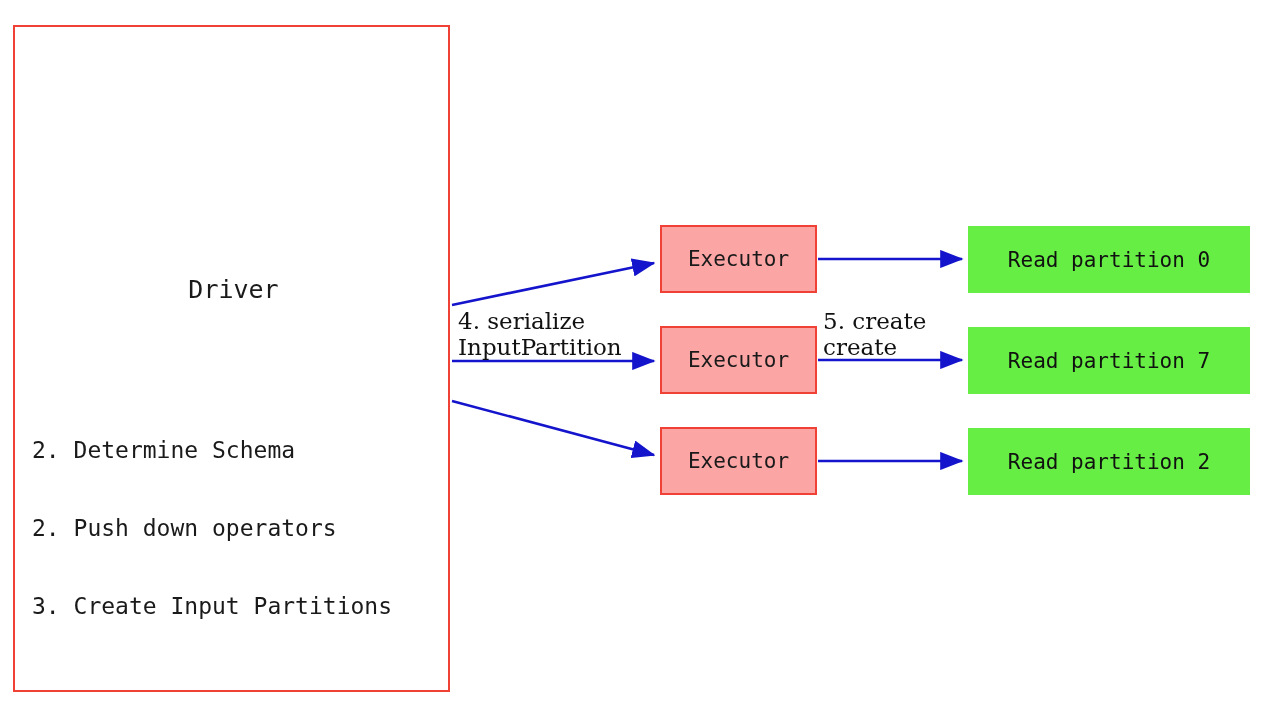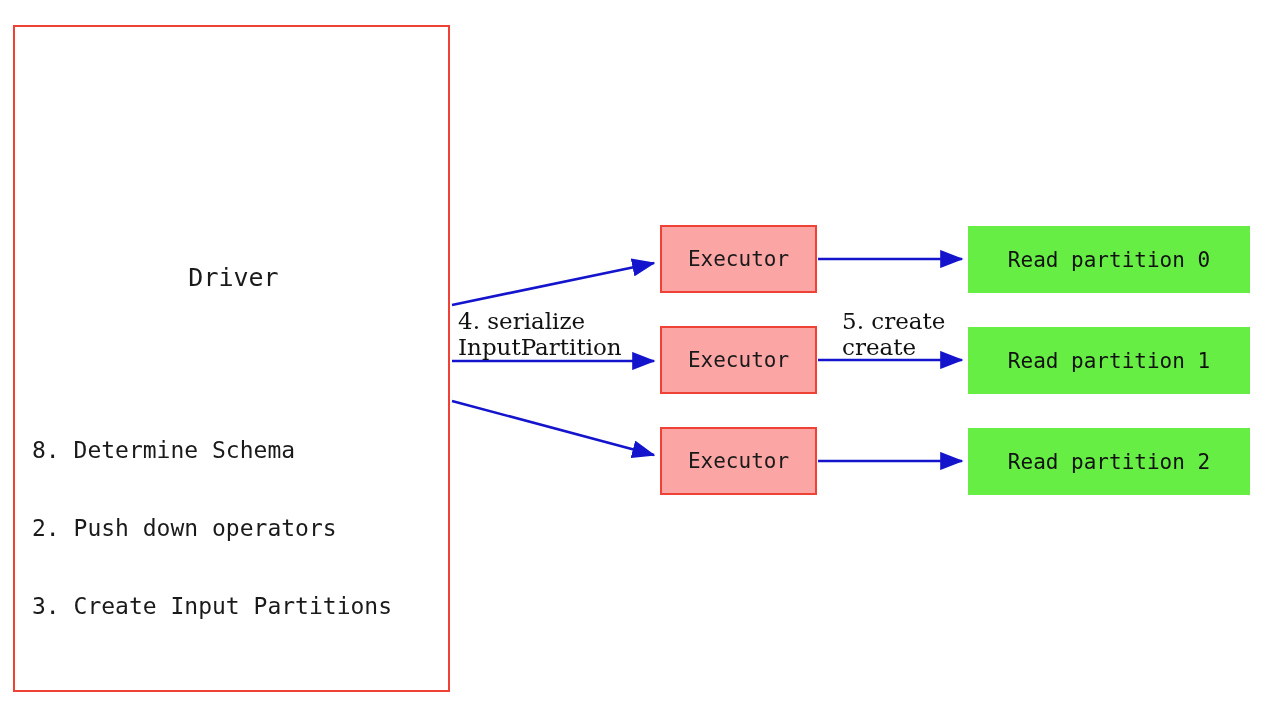--- a/index.html
+++ b/index.html
@@ -23,21 +23,21 @@
     top: 25px;
     width: 437px;
     height: 667px;
     border: 2px solid #ef4136;
     box-sizing: border-box;
     background: #ffffff;
   }
   .driver-title {
     position: absolute;
     left: 0;
-    top: 236px;
+    top: 248px;
     width: 437px;
     text-align: center;
     font-family: "DejaVu Sans Mono", "Liberation Mono", monospace;
     font-size: 25px;
     color: #1a1a1a;
     letter-spacing: 0px;
     white-space: pre;
   }
   .driver-steps {
     position: absolute;
@@ -112,54 +112,54 @@
     color: #111111;
     text-align: left;
     white-space: nowrap;
   }
   .label-serialize {
     left: 458px;
     top: 308px;
     width: 200px;
   }
   .label-create {
-    left: 842px;
+    left: 823px;
     top: 308px;
     width: 140px;
   }
 </style>
 </head>
 <body>
 
 <div id="canvas">
 
   <div class="driver-box">
     <div class="driver-title">Driver</div>
     <div class="driver-steps">
-      <div>8. Determine Schema</div>
+      <div>2. Determine Schema</div>
       <div>2. Push down operators</div>
       <div>3. Create Input Partitions</div>
     </div>
   </div>
 
   <div class="exec-box exec-1">
     <span class="exec-label">Executor</span>
   </div>
   <div class="exec-box exec-2">
     <span class="exec-label">Executor</span>
   </div>
   <div class="exec-box exec-3">
     <span class="exec-label">Executor</span>
   </div>
 
   <div class="part-box part-1">
     <span class="part-label">Read partition 0</span>
   </div>
   <div class="part-box part-2">
-    <span class="part-label">Read partition 1</span>
+    <span class="part-label">Read partition 7</span>
   </div>
   <div class="part-box part-3">
     <span class="part-label">Read partition 2</span>
   </div>
 
   <svg id="arrows" viewBox="0 0 1270 710" xmlns="http://www.w3.org/2000/svg">
     <defs>
       <marker id="ah" markerWidth="9" markerHeight="7" refX="8.4" refY="3.5" orient="auto" markerUnits="strokeWidth">
         <path d="M0,0 L9,3.5 L0,7 z" fill="#1414cc"></path>
       </marker>

